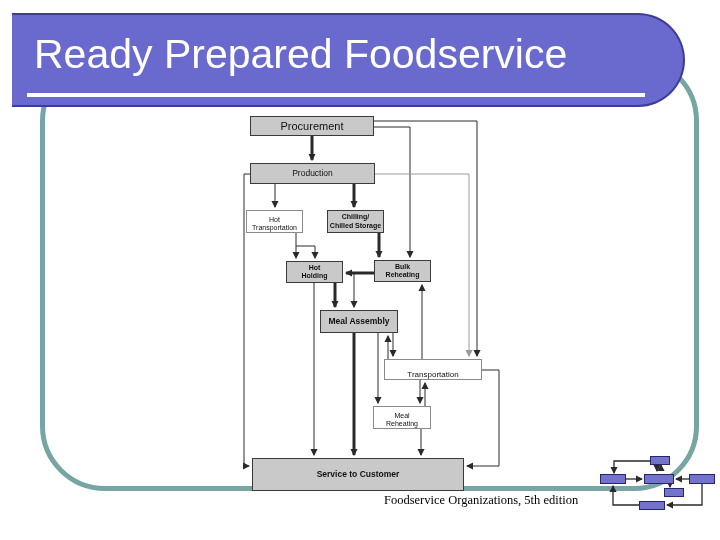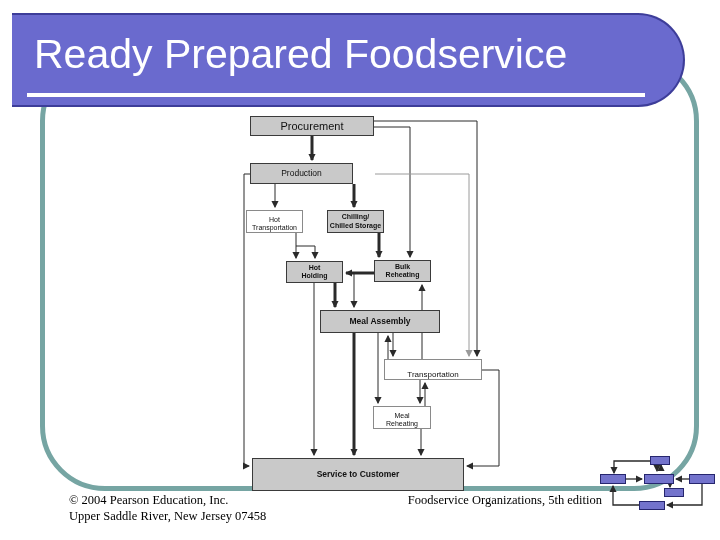--- a/index.html
+++ b/index.html
@@ -24,21 +24,21 @@
         color:#111;line-height:1.18;}
   .node div{white-space:nowrap;}
   .node.gray{background:var(--gray);border:1.5px solid #3a3a3a;}
   .node.white{background:#fff;border:1px solid #8a8a8a;justify-content:flex-end;}
   .node.bold{font-weight:bold;}
   .logo-box{position:absolute;box-sizing:border-box;background:var(--logo-purple);
         border:1px solid #26266e;z-index:2;}
   .footer{position:absolute;font-family:"Liberation Serif",serif;font-size:12.5px;
         color:#000;line-height:1.25;z-index:2;}
   .footer-left{left:57px;top:493px;text-align:left;}
-  .footer-right{left:372px;top:493px;width:218px;text-align:right;white-space:nowrap;}
+  .footer-right{left:372px;top:493px;width:218px;text-align:left;white-space:nowrap;}
 </style>
 </head>
 <body>
 
 <div class="slide">
 
   <div class="frame"></div>
 
   <div class="title-bar">
     <div class="title-text">Ready Prepared Foodservice</div>
@@ -88,40 +88,40 @@
         <polyline points="658,484 658,487" fill="none" stroke="#2a2a2a" stroke-width="1.3" marker-end="url(#arr-dark)"></polyline>
         <polyline points="690,484 690,505 655,505" fill="none" stroke="#2a2a2a" stroke-width="1.3" marker-end="url(#arr-dark)"></polyline>
         <polyline points="627,505 601,505 601,486" fill="none" stroke="#2a2a2a" stroke-width="1.3" marker-end="url(#arr-dark)"></polyline>
       </g>
   </svg>
 
   <div id="flow-nodes">
       <div class="node gray" style="left: 238px; top: 116px; width: 124px; height: 20px; font-size: 11px;">
         <div>Procurement</div>
       </div>
-      <div class="node gray" style="left: 238px; top: 163px; width: 103px; height: 21px; font-size: 8.5px;">
+      <div class="node gray" style="left: 238px; top: 163px; width: 125px; height: 21px; font-size: 8.5px;">
         <div>Production</div>
       </div>
       <div class="node white" style="left: 234px; top: 210px; width: 57px; height: 23px; font-size: 7px;">
         <div>Hot</div>
         <div>Transportation</div>
       </div>
       <div class="node gray bold" style="left: 315px; top: 210px; width: 57px; height: 23px; font-size: 7px;">
         <div>Chilling/</div>
         <div>Chilled Storage</div>
       </div>
       <div class="node gray bold" style="left: 274px; top: 261px; width: 57px; height: 22px; font-size: 7px;">
         <div>Hot</div>
         <div>Holding</div>
       </div>
       <div class="node gray bold" style="left: 362px; top: 260px; width: 57px; height: 22px; font-size: 7px;">
         <div>Bulk</div>
         <div>Reheating</div>
       </div>
-      <div class="node gray bold" style="left: 308px; top: 310px; width: 120px; height: 23px; font-size: 8.5px;">
+      <div class="node gray bold" style="left: 308px; top: 310px; width: 78px; height: 23px; font-size: 8.5px;">
         <div>Meal Assembly</div>
       </div>
       <div class="node white" style="left: 372px; top: 359px; width: 98px; height: 21px; font-size: 8px;">
         <div>Transportation</div>
       </div>
       <div class="node white" style="left: 361px; top: 406px; width: 58px; height: 23px; font-size: 7px;">
         <div>Meal</div>
         <div>Reheating</div>
       </div>
       <div class="node gray bold" style="left: 240px; top: 458px; width: 212px; height: 33px; font-size: 8.5px;">
@@ -131,22 +131,18 @@
 
   <div id="logo-nodes">
       <div class="logo-box" style="left: 638px; top: 456px; width: 20px; height: 9px;"></div>
       <div class="logo-box" style="left: 588px; top: 474px; width: 26px; height: 10px;"></div>
       <div class="logo-box" style="left: 632px; top: 474px; width: 30px; height: 10px;"></div>
       <div class="logo-box" style="left: 677px; top: 474px; width: 26px; height: 10px;"></div>
       <div class="logo-box" style="left: 652px; top: 488px; width: 20px; height: 9px;"></div>
       <div class="logo-box" style="left: 627px; top: 501px; width: 26px; height: 9px;"></div>
     </div>
 
-  <div class="footer footer-left">
-    <div>© 2004 Pearson Education, Inc.</div>
-    <div>Upper Saddle River, New Jersey 07458</div>
-  </div>
 
   <div class="footer footer-right">
     <div>Foodservice Organizations, 5th edition</div>
   </div>
 
 </div>
 
 </body></html>

